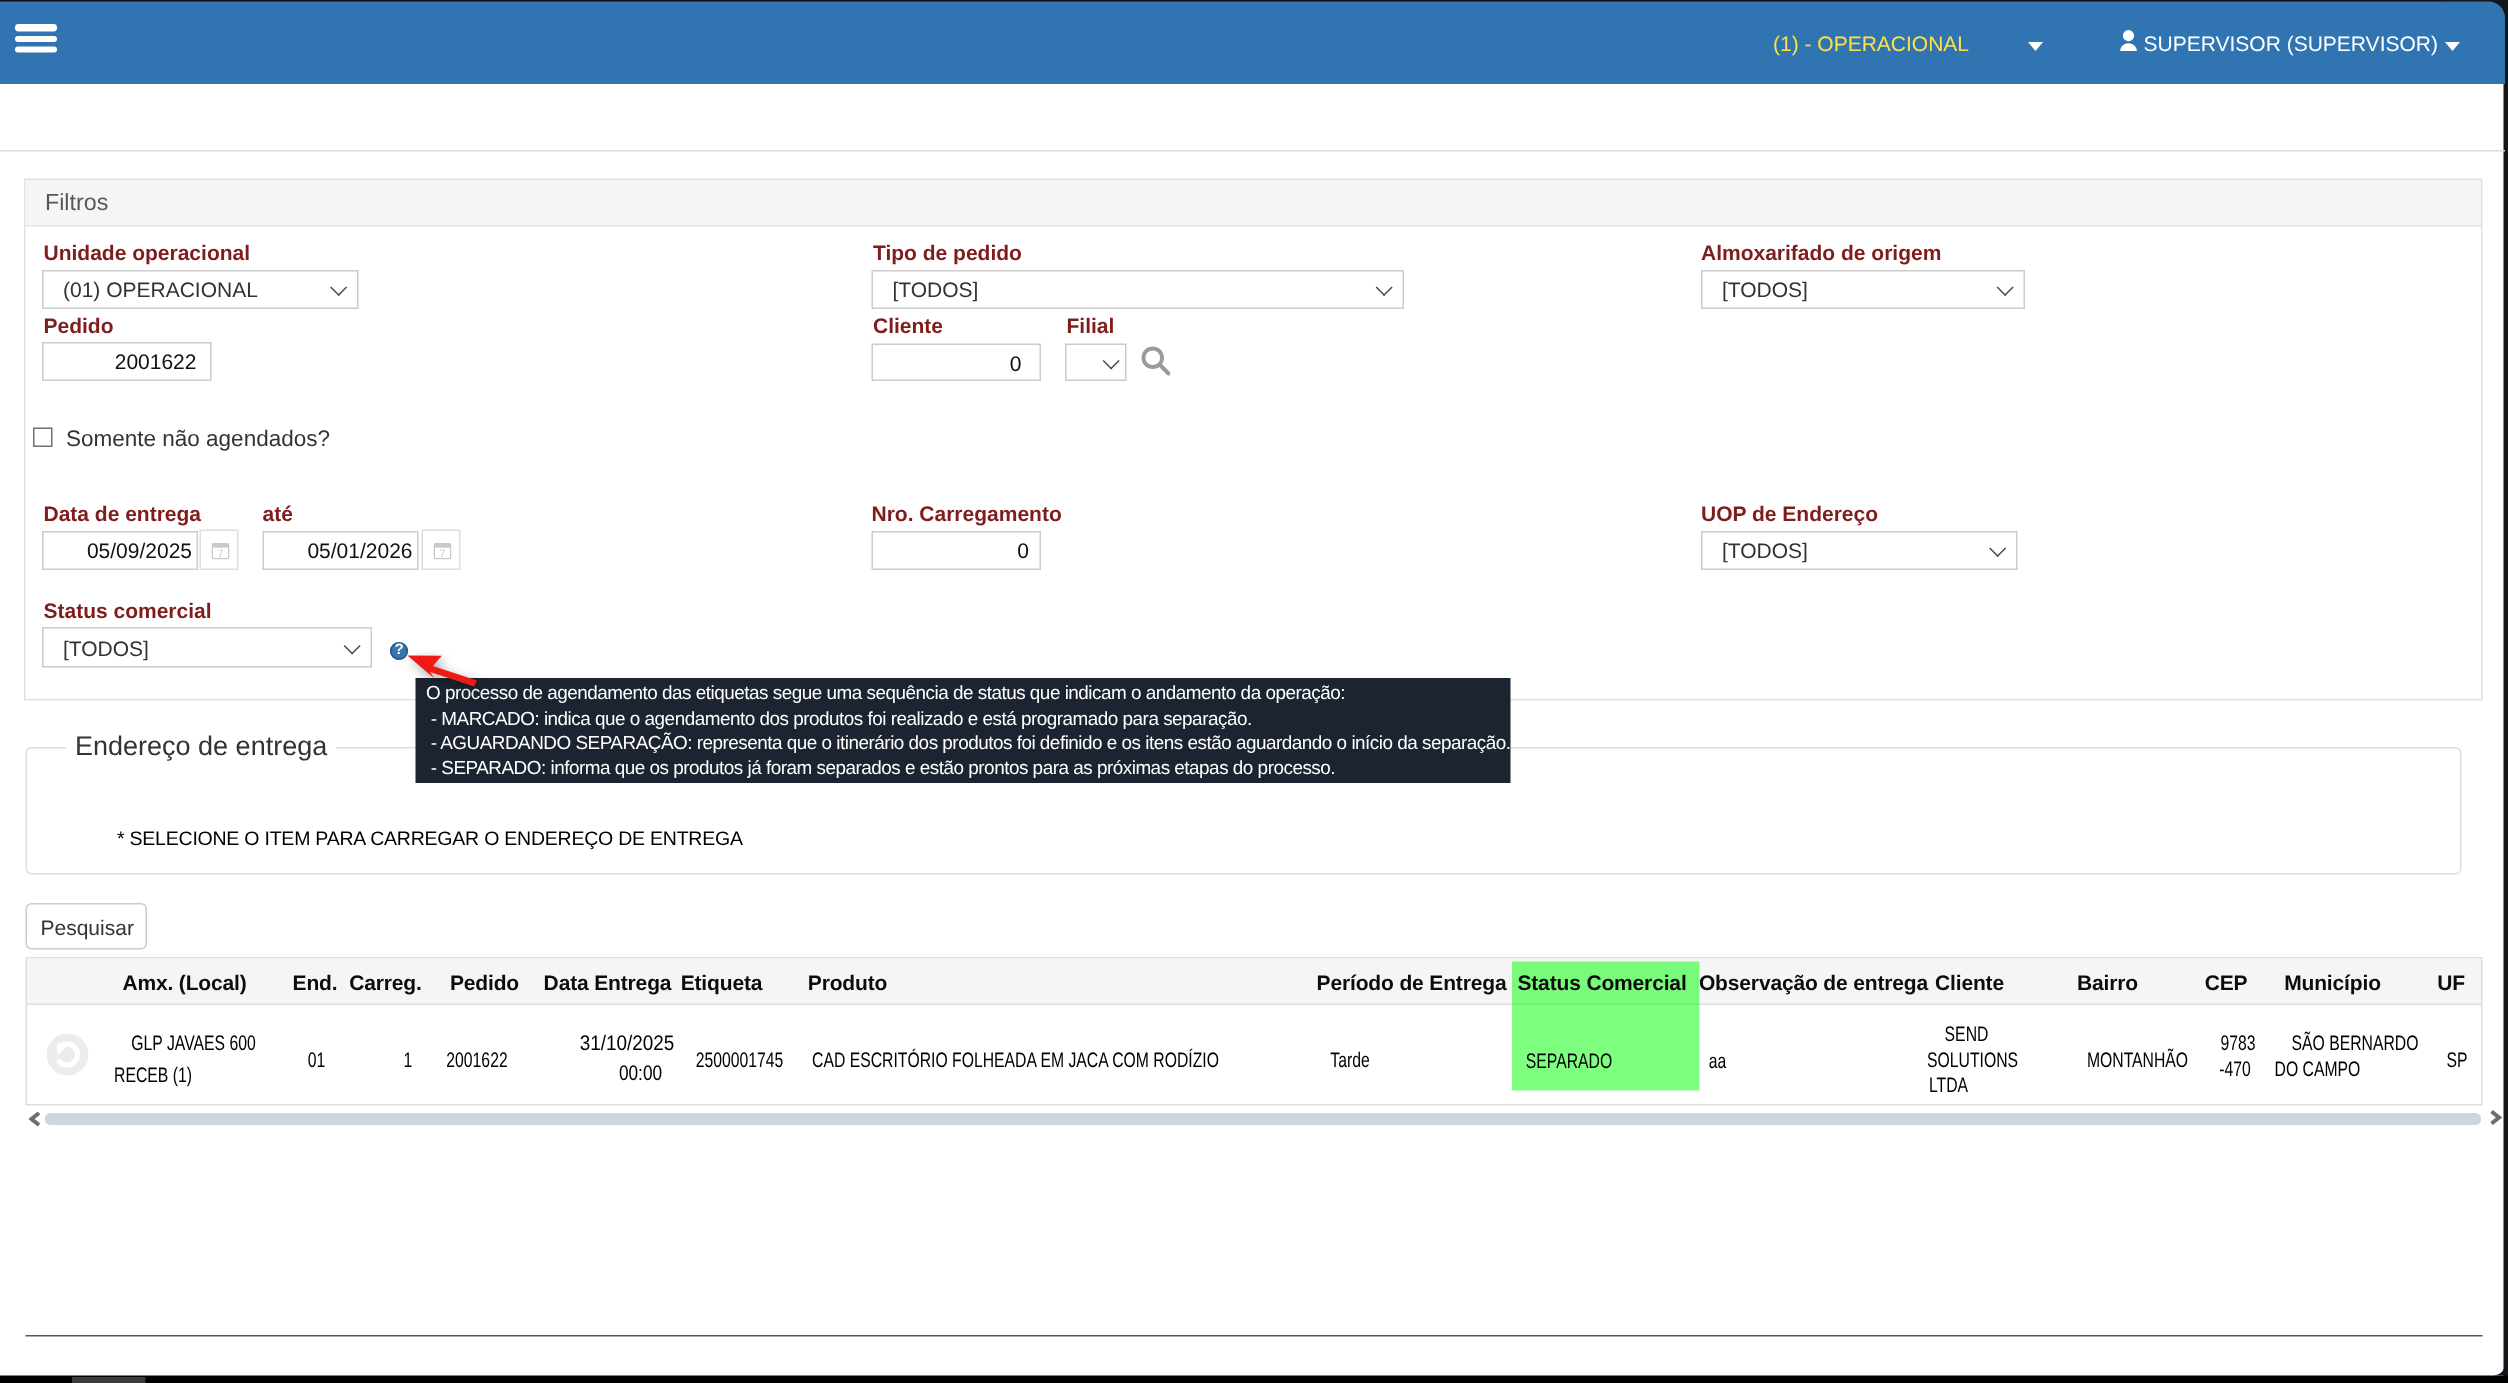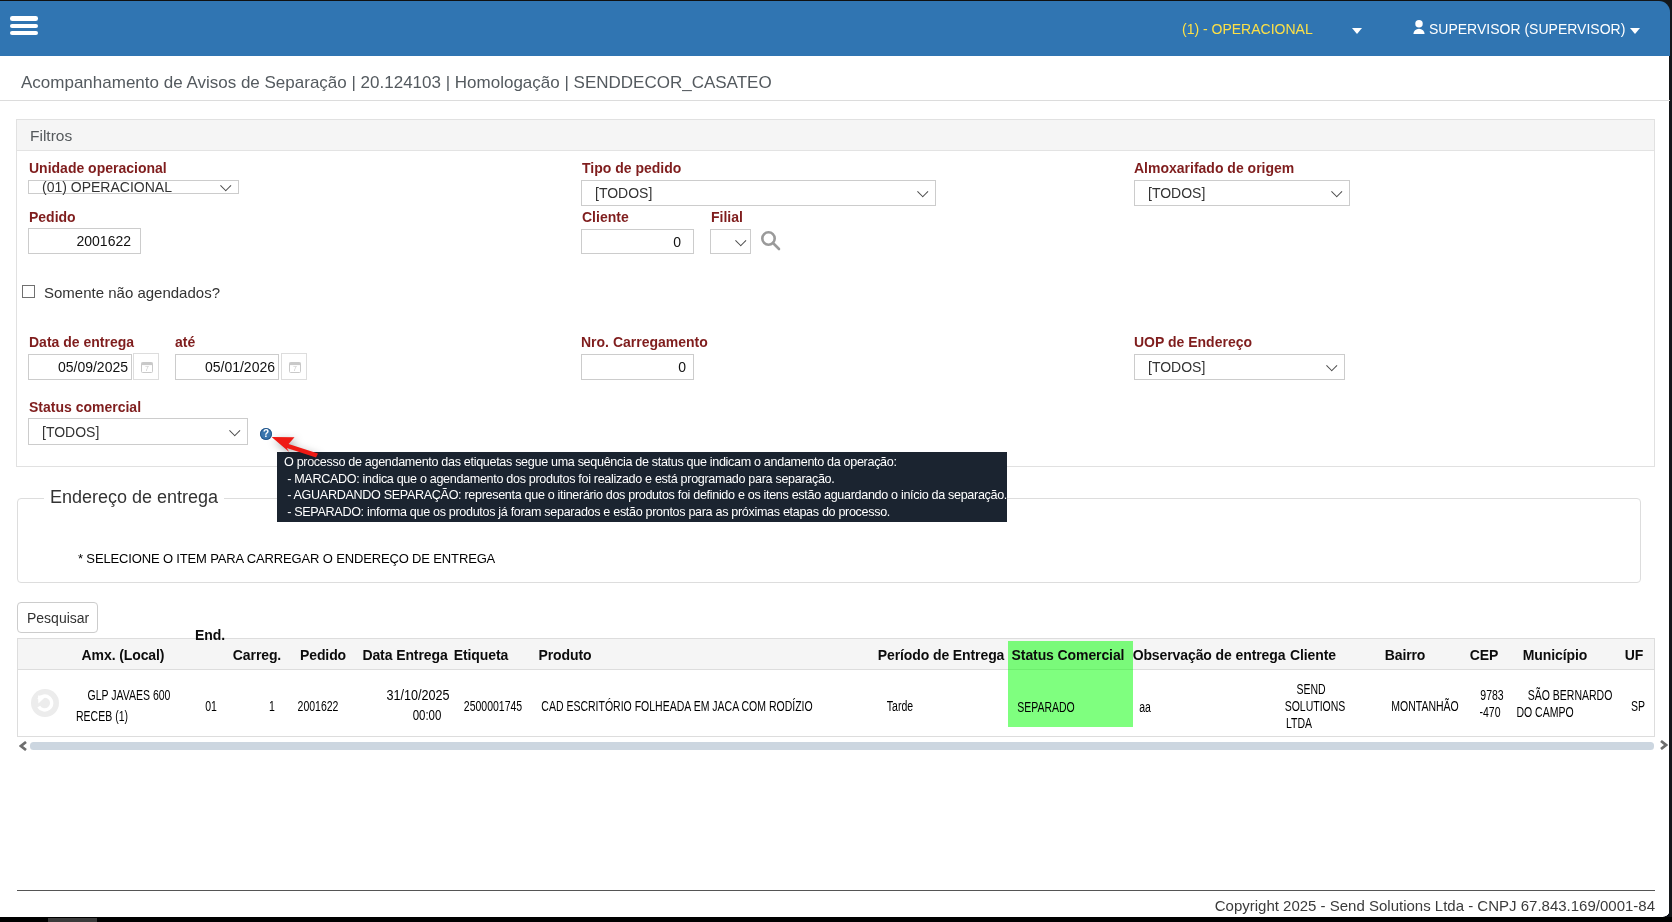--- a/index.html
+++ b/index.html
@@ -34,29 +34,28 @@
     <div class="abs" style="left:1182px;top:20px;color:#fde047;font-size:14px;">(1) - OPERACIONAL</div>
     <div class="abs" style="left:1352px;top:27px;width:0;height:0;border-left:5px solid transparent;border-right:5px solid transparent;border-top:6px solid #fff;"></div>
     <svg class="abs" style="left:1412px;top:18px;" width="14" height="16" viewBox="0 0 15 17">
       <circle cx="7.5" cy="5" r="4" fill="#fff"></circle>
       <path d="M1.5 16 a6 5.6 0 0 1 12 0 z" fill="#fff"></path>
     </svg>
     <div class="abs" style="left:1429px;top:20px;color:#fff;font-size:14px;">SUPERVISOR (SUPERVISOR)</div>
     <div class="abs" style="left:1630px;top:27px;width:0;height:0;border-left:5px solid transparent;border-right:5px solid transparent;border-top:6px solid #fff;"></div>
   </div>
 
-  <div class="abs" style="left:21px;top:73px;color:#545a5f;font-size:17px;white-space:nowrap;">Acompanhamento de Avisos de Separação | 20.124103 | Homologação | SENDDECOR_CASATEO</div>
   <div class="abs" style="left:0;top:100px;width:1670px;height:1px;background:#dcdcdc;"></div>
 
   <div class="abs" style="left:16px;top:119px;width:1639px;height:348px;border:1px solid #e1e1e1;"></div>
   <div class="abs" style="left:17px;top:120px;width:1637px;height:31px;background:#f5f5f5;border-bottom:1px solid #e3e3e3;"></div>
   <div class="abs" style="left:30px;top:127px;color:#55595c;font-size:15.5px;">Filtros</div>
 
   <div class="lbl" style="left:29px;top:161px;">Unidade operacional</div>
-  <div class="sel" style="left:28px;top:180px;width:211px;height:14px;">
+  <div class="sel" style="left:28px;top:180px;width:211px;height:26px;">
       <span class="tx">(01) OPERACIONAL</span>
       <span class="chev"></span>
     </div>
   <div class="lbl" style="left:582px;top:161px;">Tipo de pedido</div>
   <div class="sel" style="left:581px;top:180px;width:355px;height:26px;">
       <span class="tx">[TODOS]</span>
       <span class="chev"></span>
     </div>
   <div class="lbl" style="left:1134px;top:161px;">Almoxarifado de origem</div>
   <div class="sel" style="left:1134px;top:180px;width:216px;height:26px;">
@@ -137,21 +136,21 @@
 
   <div class="abs" style="left:17px;top:602px;width:81px;height:31px;border:1px solid #ccc;border-radius:4px;background:#fff;"></div>
   <div class="abs" style="left:27px;top:610px;color:#333;font-size:14px;">Pesquisar</div>
 
   <div class="abs" style="left:17px;top:638px;width:1638px;height:99px;border:1px solid #ddd;background:#fff;"></div>
   <div class="abs" style="left:18px;top:639px;width:1636px;height:31px;background:#f5f5f5;border-bottom:1px solid #ddd;"></div>
 
   <div class="abs" style="left:1008px;top:641px;width:125px;height:86px;background:rgba(0,255,0,0.5);"></div>
 
   <div class="hcell" style="left:123px;top:655px;">Amx. (Local)</div>
-  <div class="hcell" style="left:210px;top:635px;">End.</div>
+  <div class="hcell" style="left:210px;top:655px;">End.</div>
   <div class="hcell" style="left:257px;top:655px;">Carreg.</div>
   <div class="hcell" style="left:323px;top:655px;">Pedido</div>
   <div class="hcell" style="left:405px;top:655px;">Data Entrega</div>
   <div class="hcell" style="left:481px;top:655px;">Etiqueta</div>
   <div class="hcell" style="left:565px;top:655px;">Produto</div>
   <div class="hcell" style="left:941px;top:655px;">Período de Entrega</div>
   <div class="hcell" style="left:1068px;top:655px;">Status Comercial</div>
   <div class="hcell" style="left:1209px;top:655px;">Observação de entrega</div>
   <div class="hcell" style="left:1313px;top:655px;">Cliente</div>
   <div class="hcell" style="left:1405px;top:655px;">Bairro</div>
@@ -189,14 +188,13 @@
 
   <svg class="abs" style="left:19px;top:740.5px;" width="9" height="10" viewBox="0 0 9 10">
       <polyline points="7.0,1.0 2.0,5.0 7.0,9.0" fill="none" stroke="#6e6e6e" stroke-width="2.7"></polyline>
     </svg>
   <div class="abs" style="left:30px;top:742px;width:1624px;height:7.5px;background:#ccd6e0;border-radius:3.5px;"></div>
   <svg class="abs" style="left:1659px;top:740px;" width="9" height="10" viewBox="0 0 9 10">
       <polyline points="2.0,1.0 7.0,5.0 2.0,9.0" fill="none" stroke="#6e6e6e" stroke-width="2.7"></polyline>
     </svg>
 
   <div class="abs" style="left:17px;top:890px;width:1638px;height:1px;background:#555;"></div>
-  <div class="abs" style="left:1655px;top:897px;transform:translateX(-100%);color:#3b3b3b;font-size:15px;white-space:nowrap;">Copyright 2025 - Send Solutions Ltda - CNPJ 67.843.169/0001-84</div>
 </div>
 
 </body></html>

